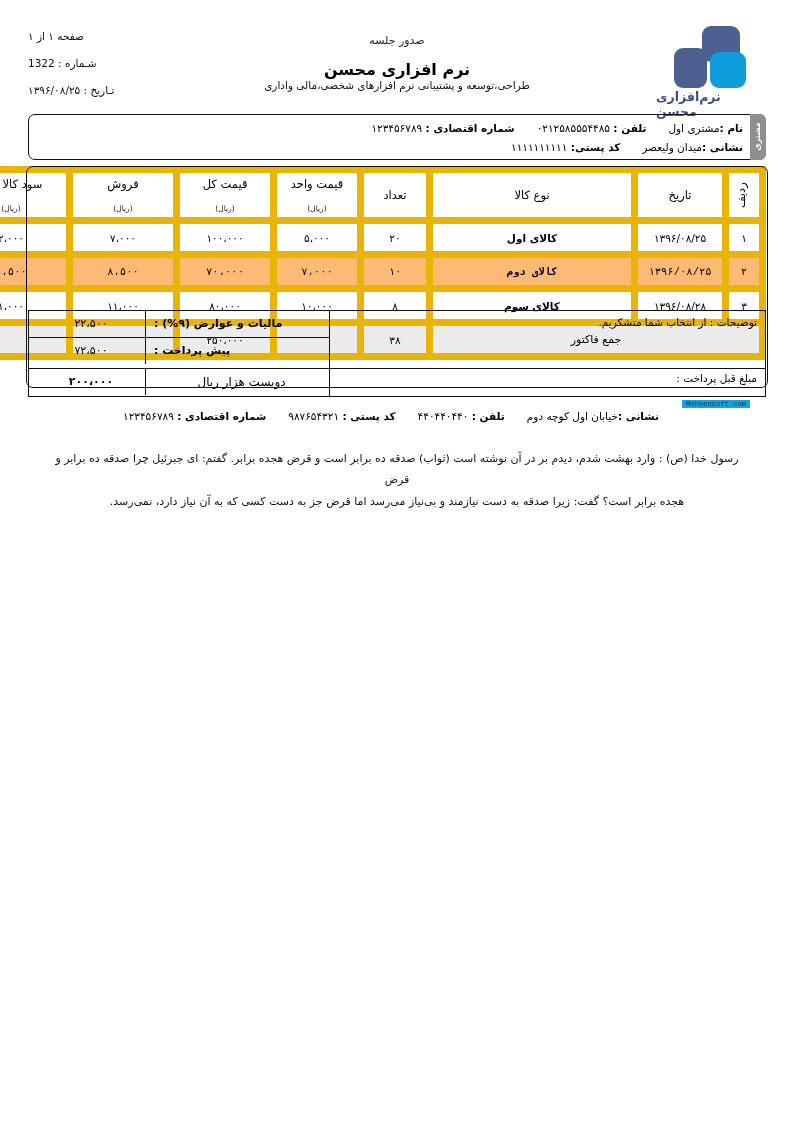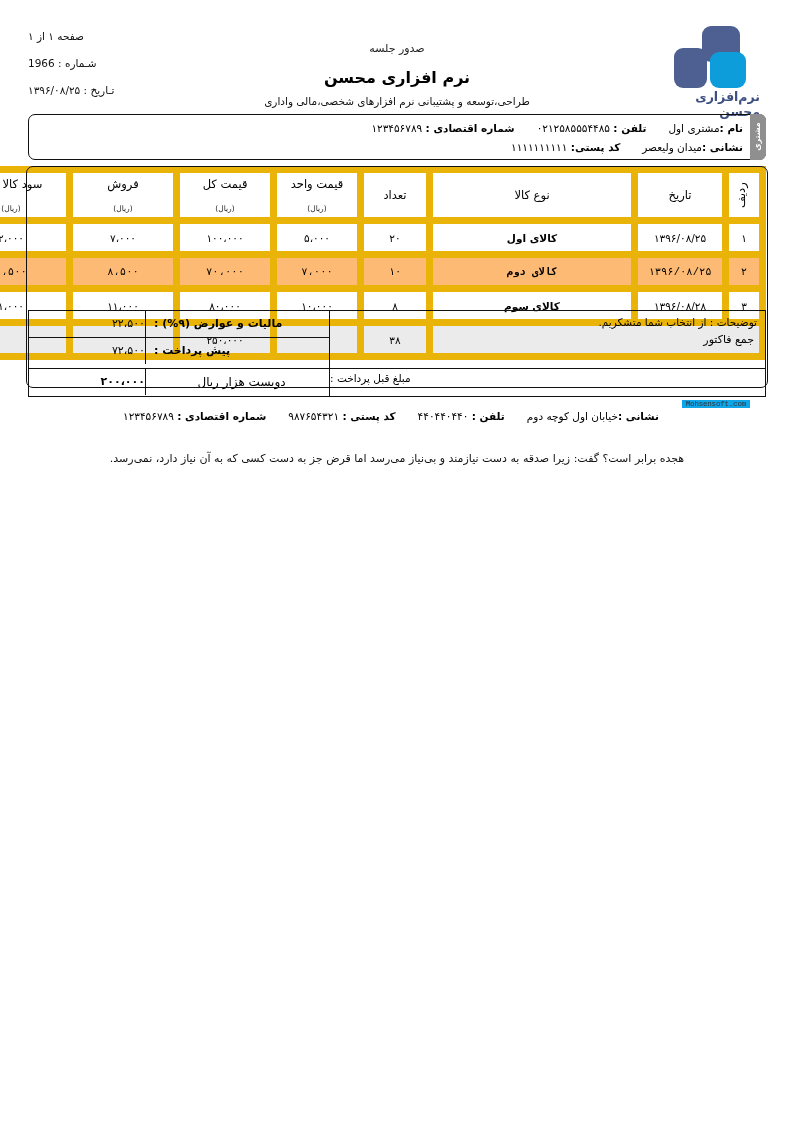--- a/index.html
+++ b/index.html
@@ -43,51 +43,50 @@
     position: absolute;
     border-radius: 9px;
   }
   .lb-1 { right: 14px; top: 0px;  width: 38px; height: 36px; background: #4d6091; }
   .lb-2 { right: 47px; top: 22px; width: 33px; height: 40px; background: #4d6091; }
   .lb-3 { right: 8px;  top: 26px; width: 36px; height: 36px; background: #0d9ddb; }
   .logo-text {
     font-size: 12.5px;
     font-weight: bold;
     color: #3c4f80;
-    text-align: right;
+    text-align: left;
     letter-spacing: -0.3px;
     margin-top: 1px;
     width: 104px;
     margin-right: 2px;
   }
 
   .header-center {
     position: absolute;
     left: 0;
     right: 0;
     top: 0;
     text-align: center;
   }
   .hc-line1 {
     font-size: 11px;
     color: #1a1a1a;
-    margin-top: 16px;
+    margin-top: 8px;
   }
   .hc-line2 {
     font-size: 16px;
     font-weight: bold;
     color: #000;
     margin-top: 13px;
     letter-spacing: 0.5px;
     text-align: center;
   }
   .hc-line3 {
     font-size: 10.5px;
     color: #111;
-    margin-top: 8px;
   }
 
   .header-right {
     position: absolute;
     left: 4px;
     top: 4px;
     text-align: left;
     direction: rtl;
   }
   .hr-line {
@@ -208,21 +207,21 @@
   }
   td.num { font-size: 11px; }
   td.datecell { font-size: 10px; }
 
   tr.sumrow td {
     background: #ebebeb;
     height: 26px;
     font-weight: normal;
   }
   tr.sumrow td.sumlabel {
-    text-align: right;
+    text-align: center;
     font-size: 11px;
   }
 
   
   .lower {
     position: absolute;
     top: 310px;
     right: 28px;
     left: 28px;
   }
@@ -258,31 +257,31 @@
     flex: 1;
     text-align: left;
     font-weight: bold;
     font-size: 11px;
     padding-left: 8px;
     border-left: 1px solid #111;
     line-height: 26px;
   }
   .tax-value {
     width: 108px;
-    text-align: right;
+    text-align: center;
     font-size: 11px;
     padding-left: 8px;
     line-height: 26px;
   }
   .tax-line.second .tax-label,
   .tax-line.second .tax-value { }
 
   .final-cell-label {
     height: 24px;
-    text-align: left;
+    text-align: right;
     padding: 3px 8px 0 0 !important;
     font-size: 10.5px;
   }
 
   
   .outer-frame {
     position: absolute;
     top: 166px;
     right: 26px;
     left: 26px;
@@ -350,21 +349,21 @@
     <div class="header-center">
       <div class="hc-line1">صدور جلسه</div>
       <div class="hc-line2">نرم افزاری محسن</div>
       <div class="hc-line3">طراحی،توسعه و پشتیبانی نرم افزارهای شخصی،مالی واداری</div>
     </div>
 
     <div class="header-right">
       <div class="hr-line">صفحه ۱ از ۱</div>
       <div class="hr-line">
         <span>شـماره :</span>
-        <span>1966</span>
+        <span>1322</span>
       </div>
       <div class="hr-line">
         <span>تـاریخ :</span>
         <span>۱۳۹۶/۰۸/۲۵</span>
       </div>
     </div>
   </div>
 
   <div class="customer-box">
     <div class="customer-tab">
@@ -496,16 +495,17 @@
   </div>
 
   <div class="outer-frame"></div>
   <div class="watermark">Mohsensoft.com</div>
 
   <div class="footer-addr">
     <b>نشانی :</b><span>خیابان اول کوچه دوم</span><span class="sp-m"></span><b>تلفن :</b> <span>۴۴۰۴۴۰۴۴۰</span><span class="sp-m"></span><b>کد پستی :</b> <span>۹۸۷۶۵۴۳۲۱</span><span class="sp-m"></span><b>شماره اقتصادی :</b> <span>۱۲۳۴۵۶۷۸۹</span>
   </div>
 
   <div class="hadith">
+    <div>رسول خدا (ص) : وارد بهشت شدم، دیدم بر در آن نوشته است (ثواب) صدقه ده برابر است و قرض هجده برابر. گفتم: ای جبرئیل چرا صدقه ده برابر و قرض</div>
     <div>هجده برابر است؟ گفت: زیرا صدقه به دست نیازمند و بی‌نیاز می‌رسد اما قرض جز به دست کسی که به آن نیاز دارد، نمی‌رسد.</div>
   </div>
 
 </div>
 
 </body></html>

